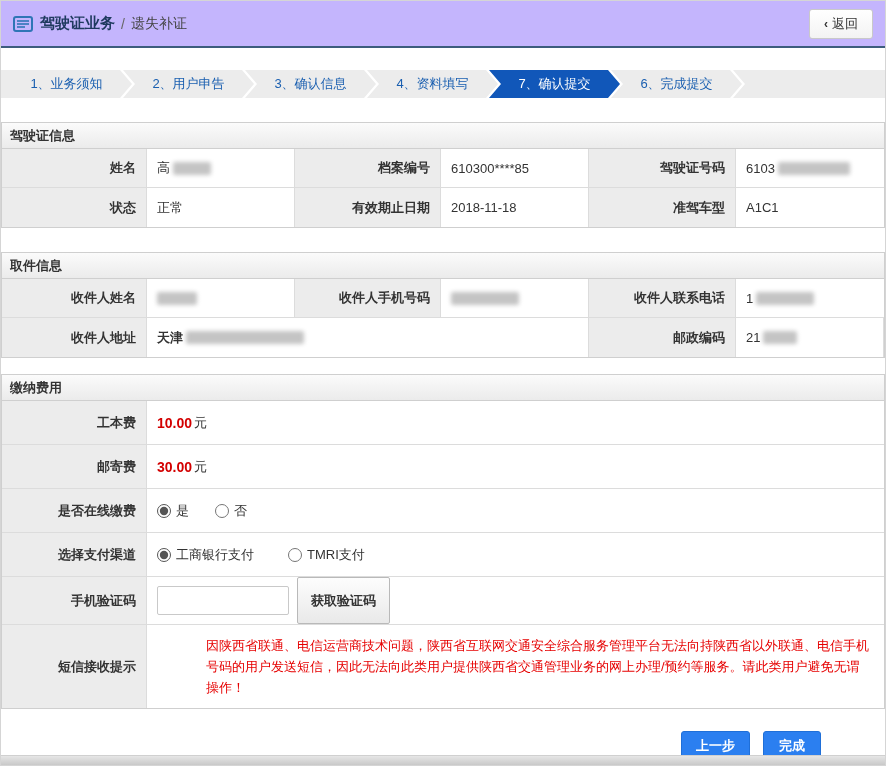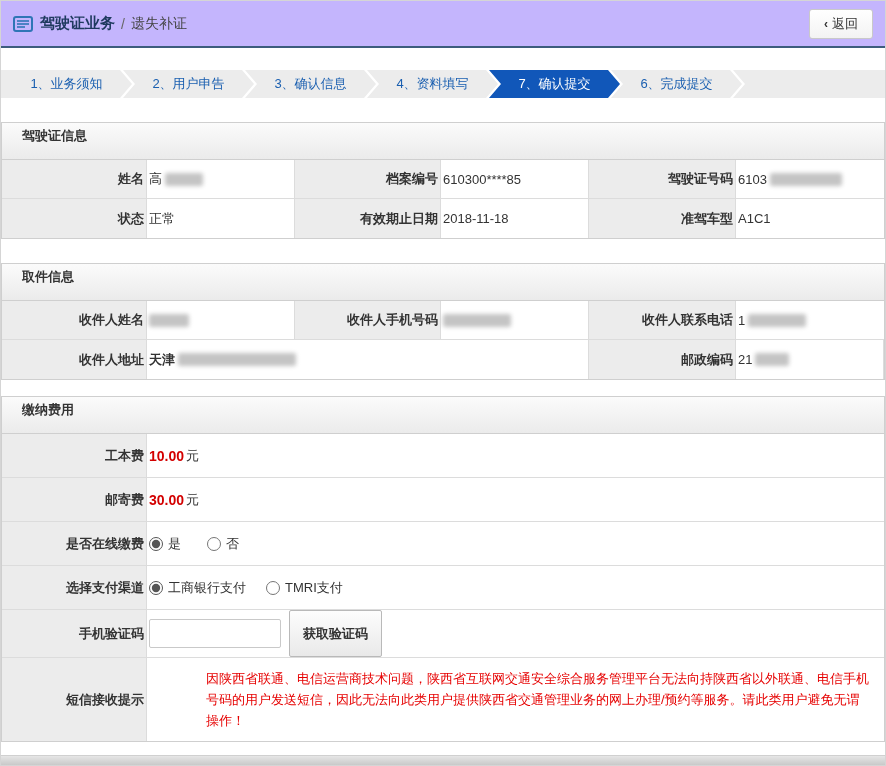--- a/index.html
+++ b/index.html
@@ -67,34 +67,34 @@
     flex: 1 1 auto;
     background: #ececec;
     clip-path: polygon(0 0, 100% 0, 100% 100%, 0 100%, 12px 50%);
     margin-left: -9px;
   }
 
   
   .sec { margin-top: 24px; border: 1px solid #cfcfcf; border-top: none; }
   .sec.tight { margin-top: 16px; }
   .sec-h {
-    height: 38px; line-height: 26px;
+    height: 27px; line-height: 26px;
     background: linear-gradient(#fbfbfb, #ebebeb);
     border-top: 1px solid #cfcfcf;
     border-bottom: 1px solid #cfcfcf;
-    padding-left: 20px;
+    padding-left: 8px;
     font-weight: bold; font-size: 13px; color: #333;
   }
   .grid3 { display: grid; grid-template-columns: 145px 1fr 146px 1fr 147px 1fr; }
   .cell {
     min-height: 39px;
     display: flex; align-items: center;
     border-bottom: 1px solid #dcdcdc;
     border-right: 1px solid #dcdcdc;
-    padding: 0 2px;
+    padding: 0 10px;
   }
   .grid3 .cell:nth-child(6n), .no-rb { border-right: none; }
   .lb {
     background: #ececec;
     justify-content: flex-end;
     font-weight: bold; color: #333;
     text-align: right;
   }
   .vl { background: #fff; color: #333; }
   .span3 { grid-column: 2 / 5; font-weight: bold; }
@@ -271,21 +271,21 @@
           </label>
           <label class="radio-opt">
             <input type="radio" name="onlinepay" style="">
             <span>否</span>
           </label>
         </div>
       </div>
 
       <div class="cell lb">选择支付渠道</div>
       <div class="cell vl">
-        <div class="radio-row" style="gap:20px">
+        <div class="radio-row" style="gap:34px">
           <label class="radio-opt">
             <input type="radio" name="paychannel" checked="" style="">
             <span>工商银行支付</span>
           </label>
           <label class="radio-opt">
             <input type="radio" name="paychannel" style="">
             <span>TMRI支付</span>
           </label>
         </div>
       </div>

